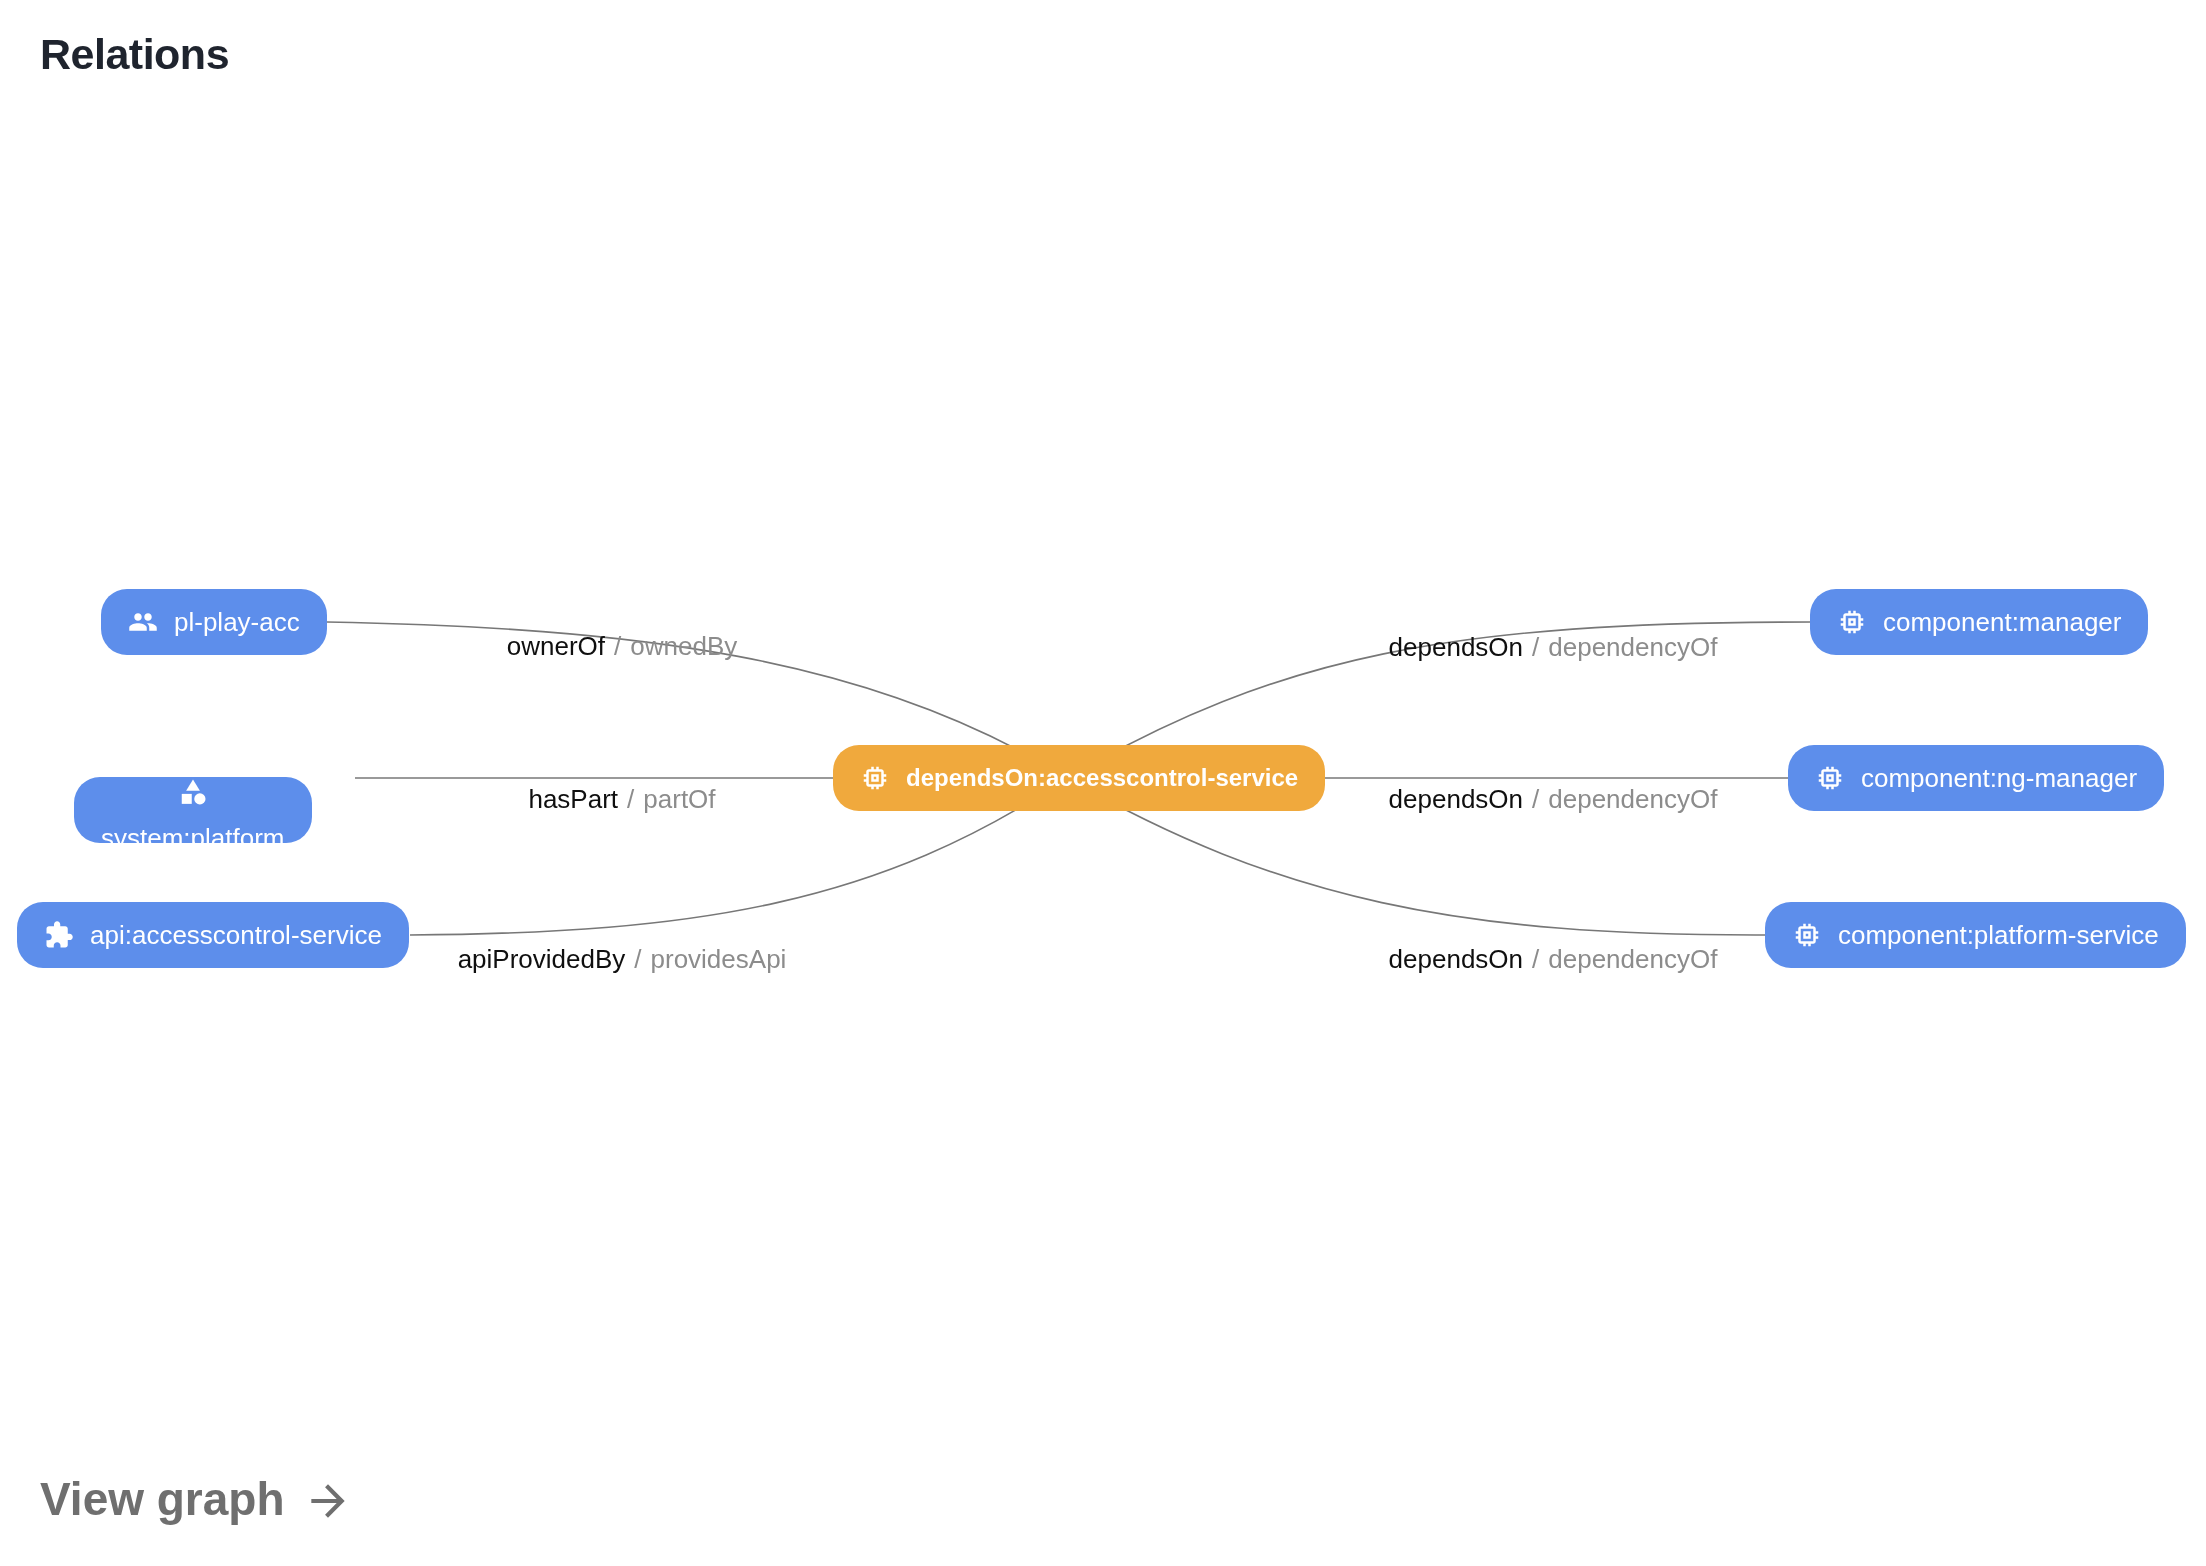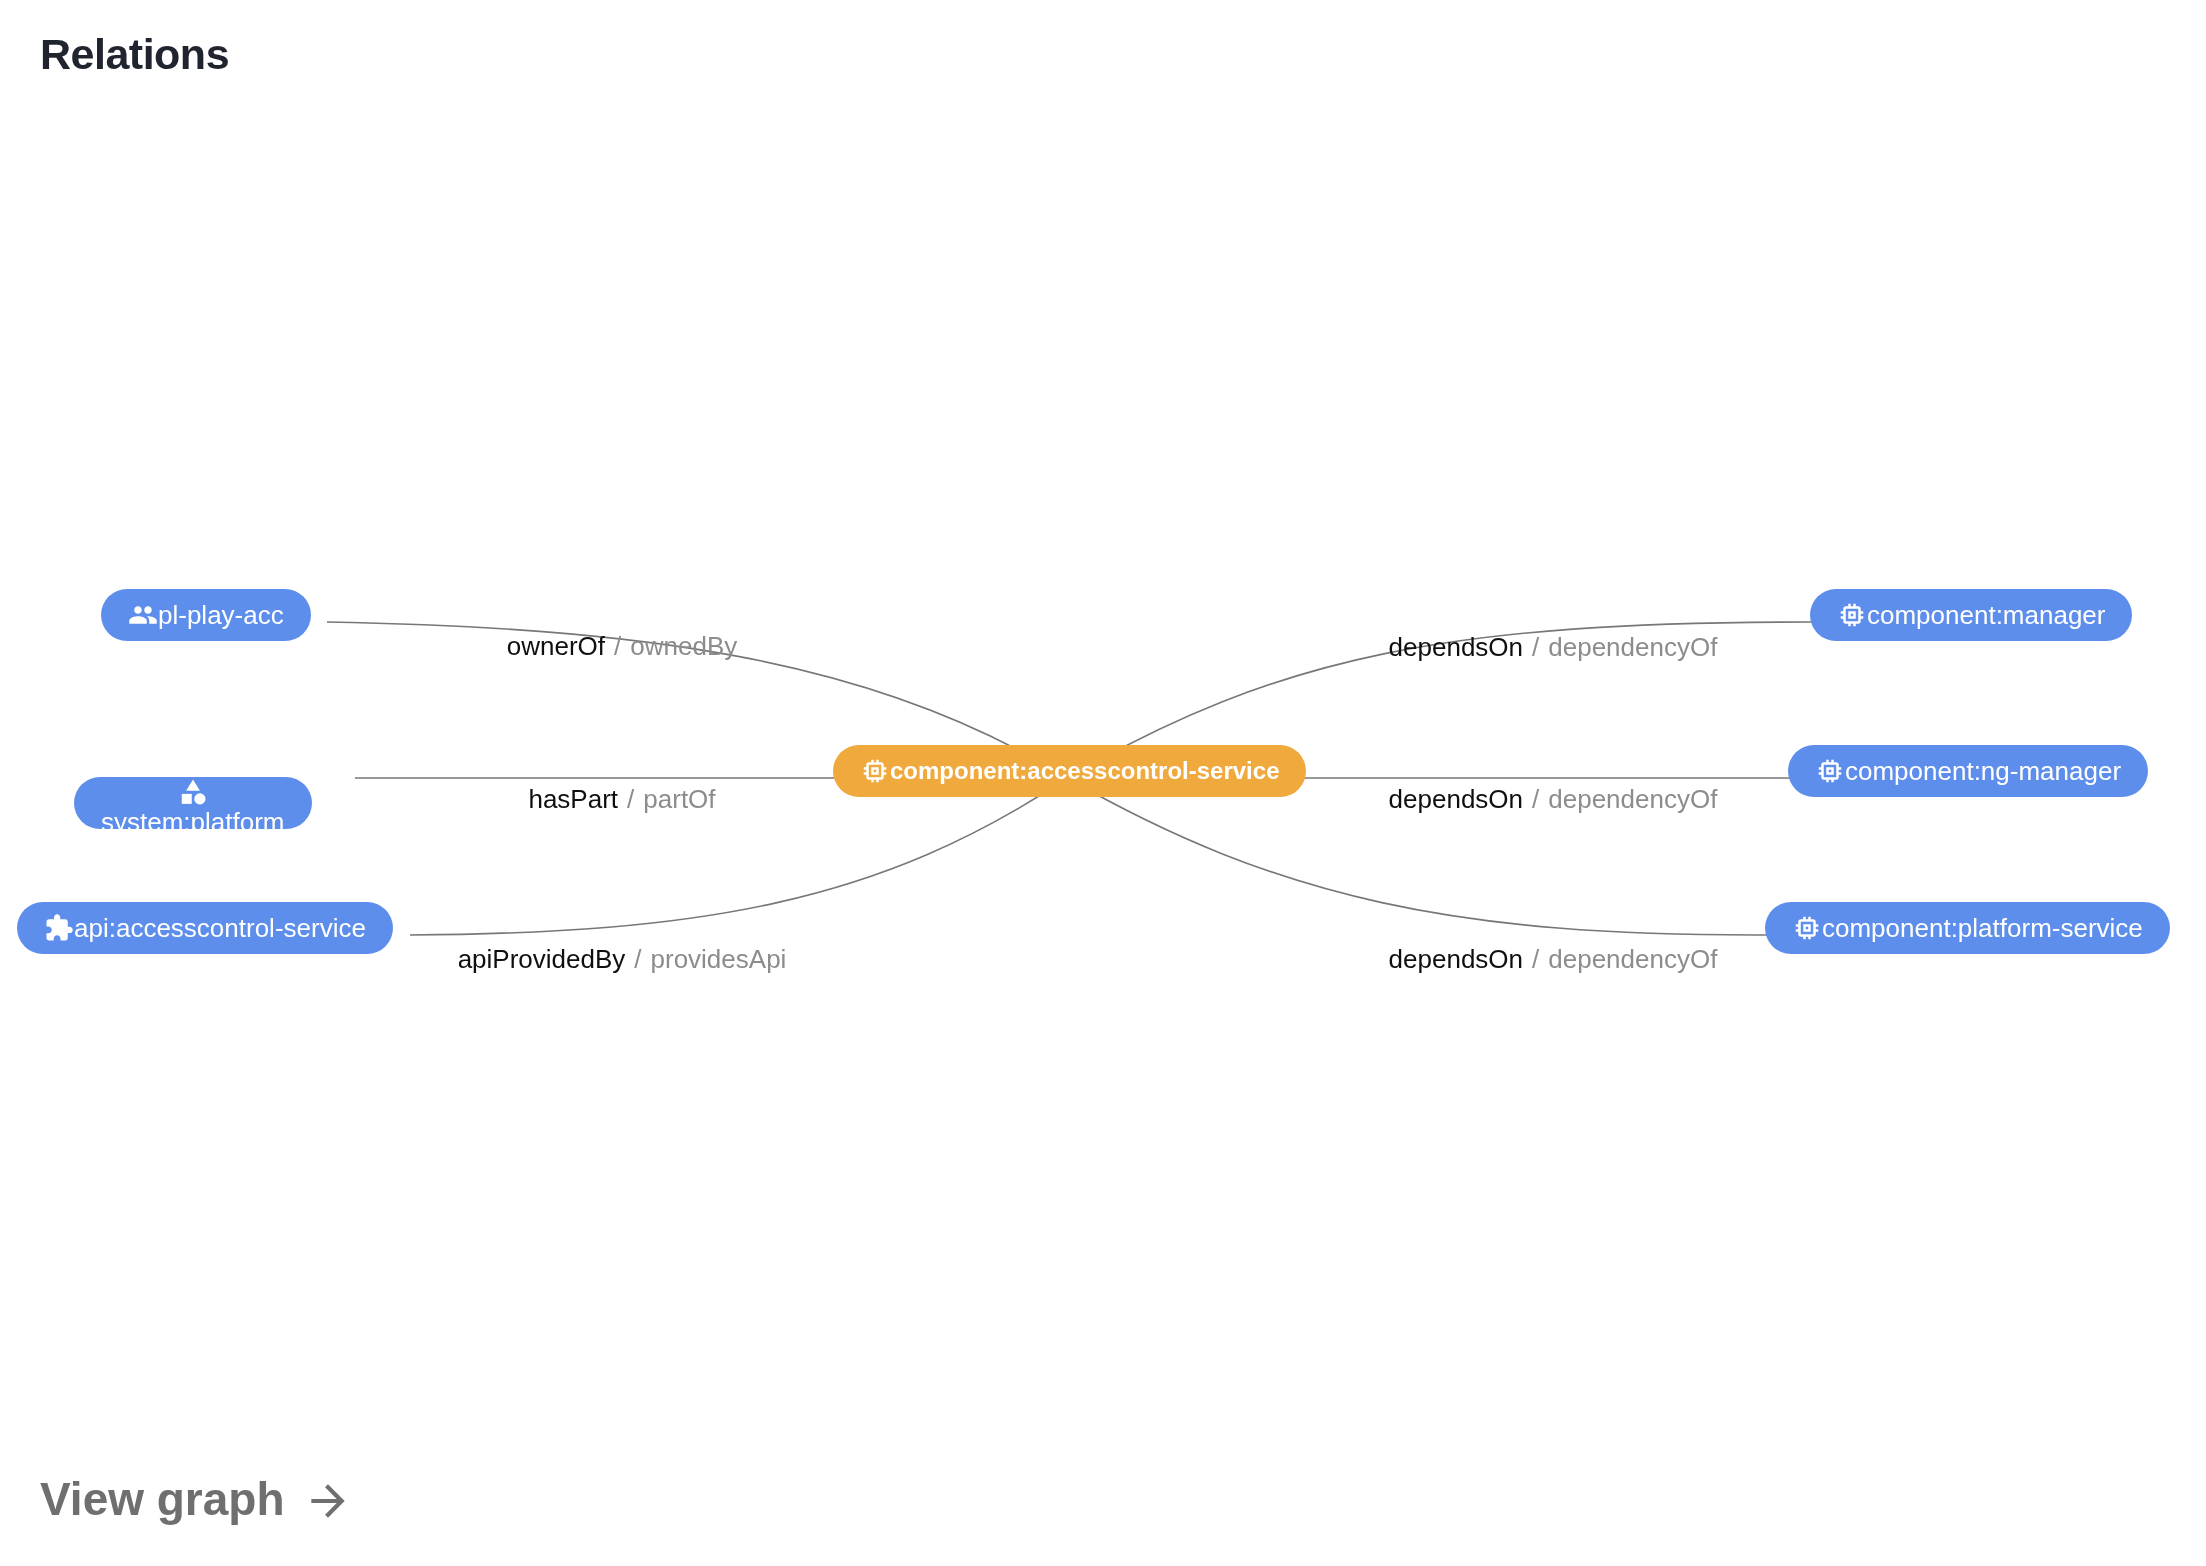--- a/index.html
+++ b/index.html
@@ -31,21 +31,22 @@
   }
   svg.edges path {
     fill: none;
     stroke: var(--edge, #777777);
     stroke-width: 1.6;
   }
   .node {
     position: absolute;
     display: flex;
     align-items: center;
-    height: 52px;
+    gap: 16px;
+    height: 66px;
     padding: 0 27px;
     border-radius: 26px;
     background: var(--node-blue, #5d8eeb);
     color: #ffffff;
     font-size: 26px;
     white-space: nowrap;
     cursor: pointer;
     box-sizing: border-box;
   }
   .node .icon { display: inline-flex; }
@@ -126,21 +127,21 @@
     </span>
     <span>api:accesscontrol-service</span>
   </div>
 
   <div class="node center" style="left:833px; top:745px;">
     <span class="icon">
       <svg viewBox="0 0 24 24">
           <path d="M15 9H9v6h6V9zm-2 4h-2v-2h2v2zm8-2V9h-2V7c0-1.1-.9-2-2-2h-2V3h-2v2h-2V3H9v2H7c-1.1 0-2 .9-2 2v2H3v2h2v2H3v2h2v2c0 1.1.9 2 2 2h2v2h2v-2h2v2h2v-2h2c1.1 0 2-.9 2-2v-2h2v-2h-2v-2h2zm-4 6H7V7h10v10z"></path>
         </svg>
     </span>
-    <span>component:accesscontrol-service</span>
+    <span>dependsOn:accesscontrol-service</span>
   </div>
 
   <div class="node" style="left:1810px; top:589px;">
     <span class="icon">
       <svg viewBox="0 0 24 24">
           <path d="M15 9H9v6h6V9zm-2 4h-2v-2h2v2zm8-2V9h-2V7c0-1.1-.9-2-2-2h-2V3h-2v2h-2V3H9v2H7c-1.1 0-2 .9-2 2v2H3v2h2v2H3v2h2v2c0 1.1.9 2 2 2h2v2h2v-2h2v2h2v-2h2c1.1 0 2-.9 2-2v-2h2v-2h-2v-2h2zm-4 6H7V7h10v10z"></path>
         </svg>
     </span>
     <span>component:manager</span>
   </div>

